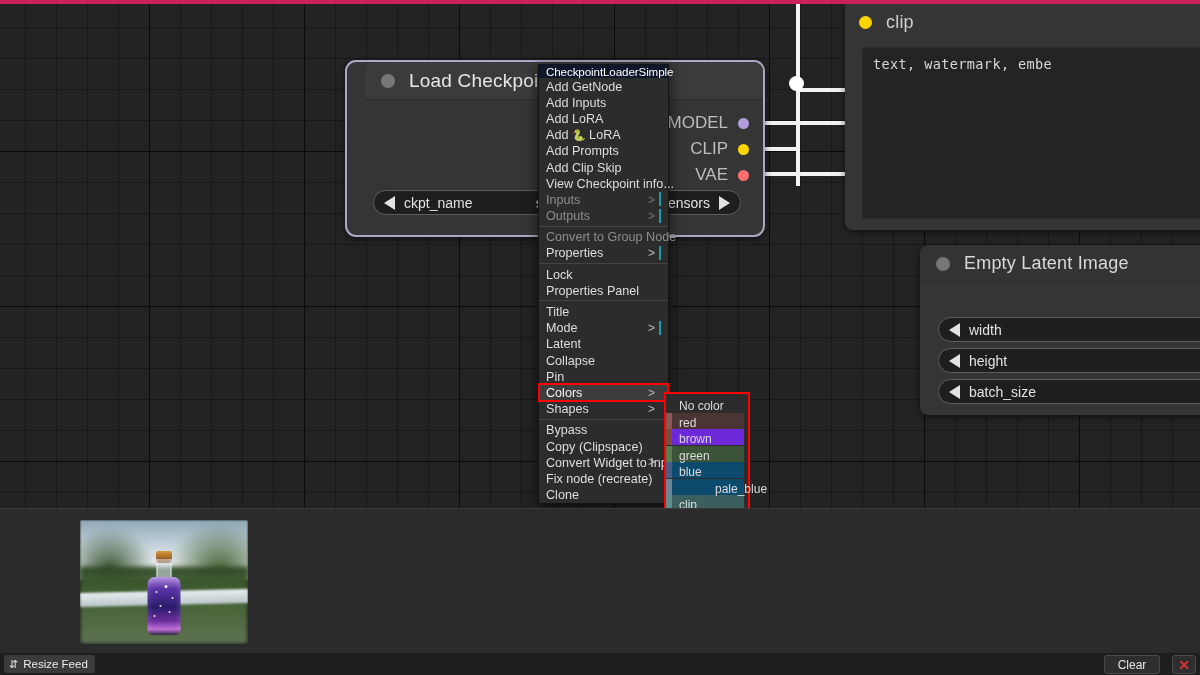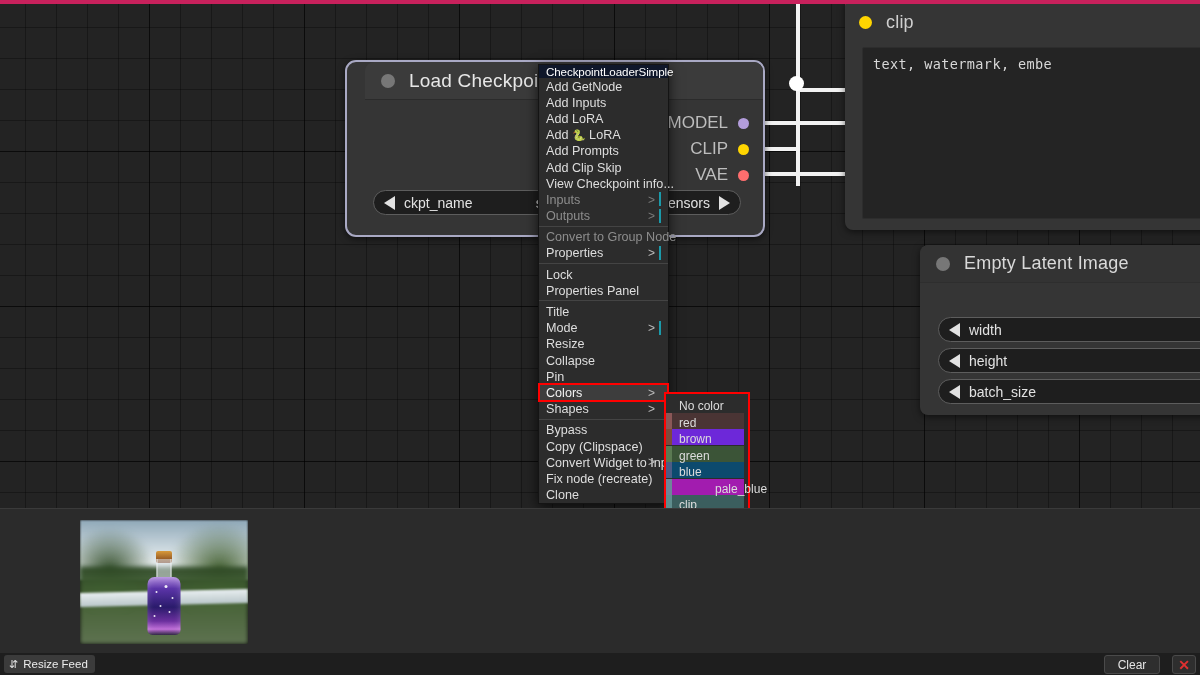--- a/index.html
+++ b/index.html
@@ -364,21 +364,21 @@
           <div class="msep"></div>
           <div class="mrow">
             <span class="mlabel">Title</span>
           </div>
           <div class="mrow">
             <span class="mlabel">Mode</span>
             <span class="marrow">&gt;</span>
             <span class="mcaret"></span>
           </div>
           <div class="mrow">
-            <span class="mlabel">Resize</span>
+            <span class="mlabel">Latent</span>
           </div>
           <div class="mrow">
             <span class="mlabel">Collapse</span>
           </div>
           <div class="mrow">
             <span class="mlabel">Pin</span>
           </div>
           <div class="mrow sel">
             <span class="mlabel">Colors</span>
             <span class="marrow">&gt;</span>
@@ -421,21 +421,21 @@
             <span class="clabel">brown</span>
           </div>
           <div class="crow" style="background: rgb(59, 84, 55);">
             <span class="cstripe" style="background: rgb(91, 122, 82);"></span>
             <span class="clabel">green</span>
           </div>
           <div class="crow" style="background: #0c4a6e;">
             <span class="cstripe" style="background: rgb(77, 92, 133);"></span>
             <span class="clabel">blue</span>
           </div>
-          <div class="crow" style="background: #a21caf; padding-left: 43px;">
+          <div class="crow" style="background: #0c4a6e; padding-left: 43px;">
             <span class="cstripe" style="background: rgb(109, 134, 152);"></span>
             <span class="clabel">pale_blue</span>
           </div>
           <div class="crow" style="background: rgb(59, 94, 94);">
             <span class="cstripe" style="background: rgb(95, 141, 141);"></span>
             <span class="clabel">clip</span>
           </div>
         </div>
     </div>
 

